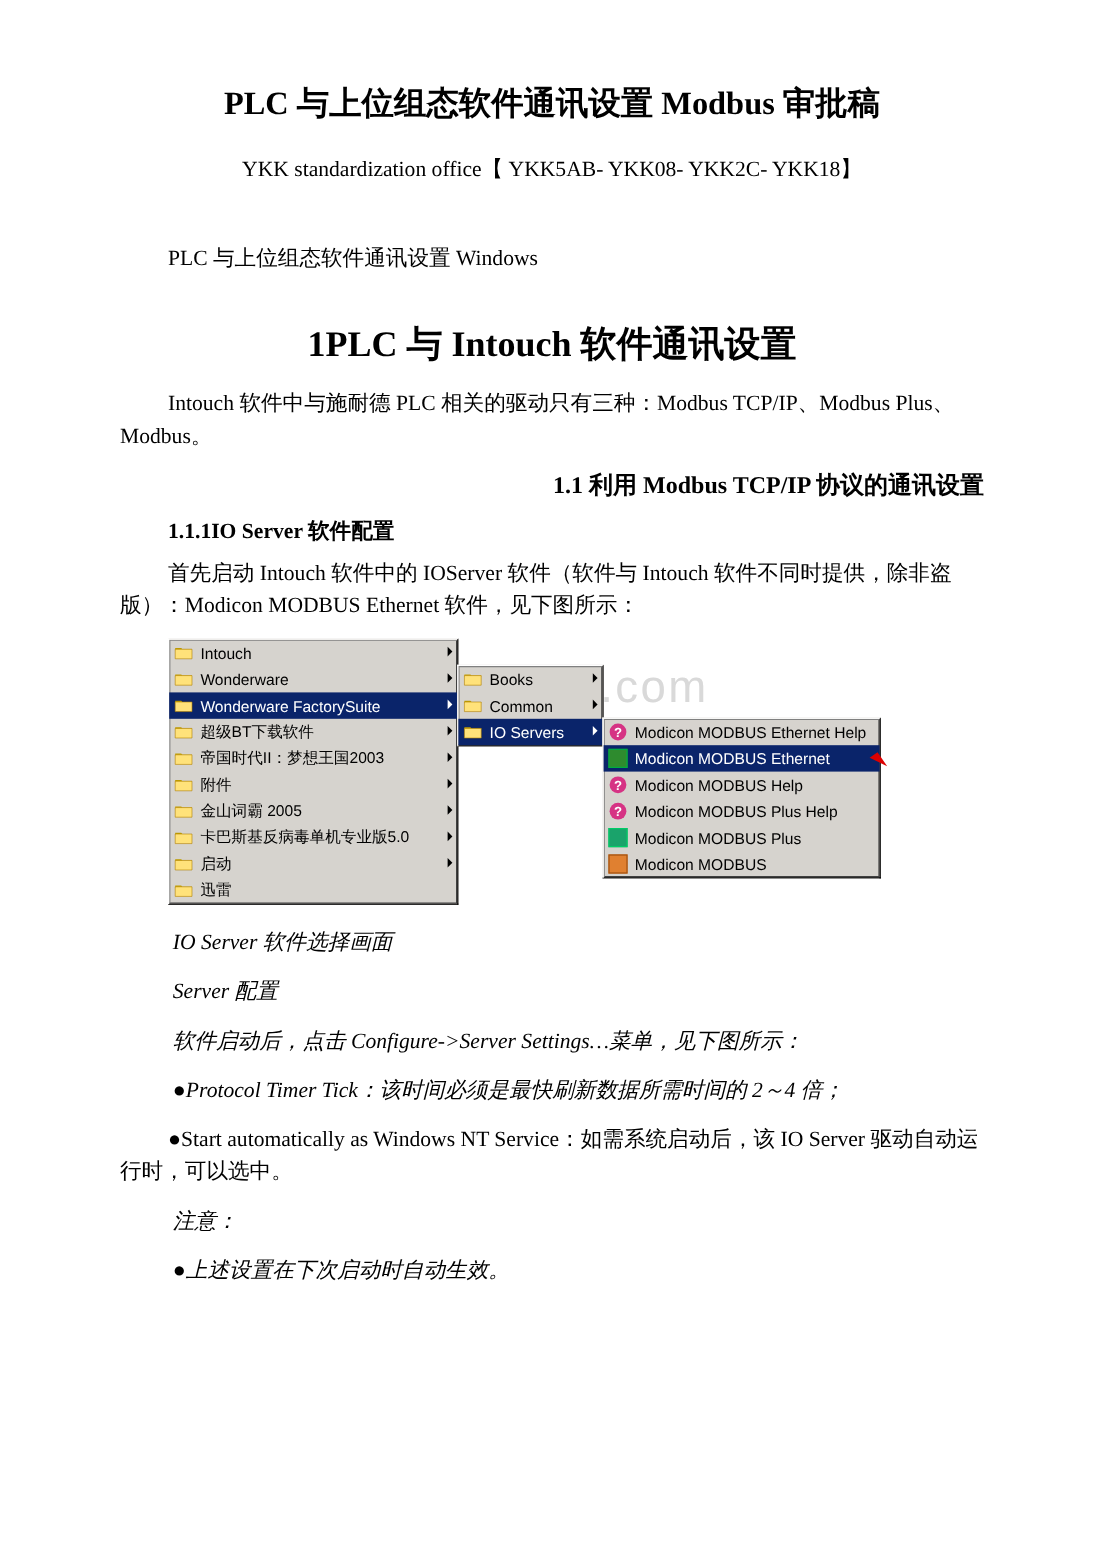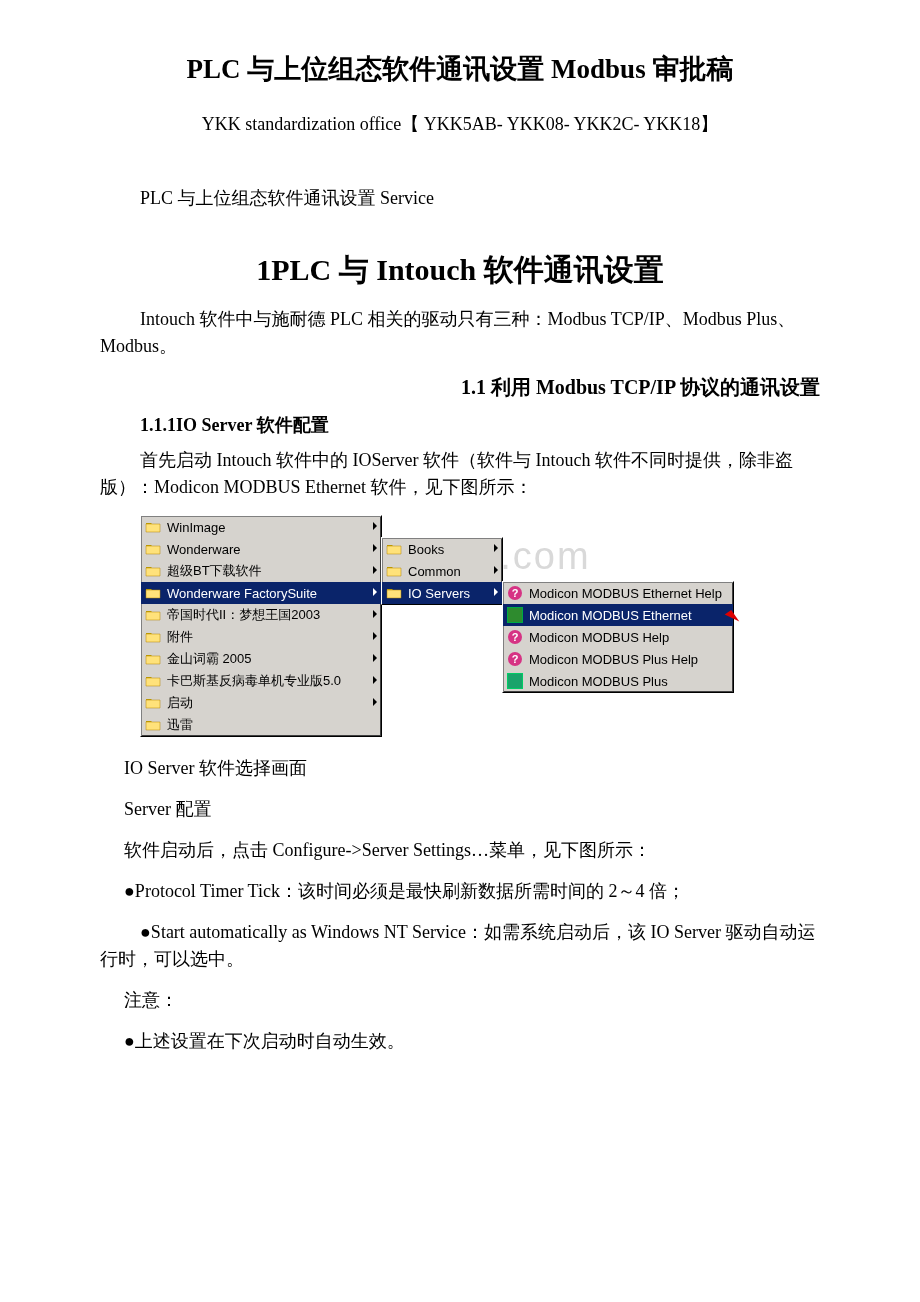--- a/index.html
+++ b/index.html
@@ -4,21 +4,21 @@
 <style>
   html, body {
     margin: 0;
     padding: 0;
     background: #fff;
     width: 920px;
     font-family: "Times New Roman", "SimSun", serif;
     color: #000;
   }
   .page {
-    padding: 51px 100px 80px 100px;
+    padding: 68px 100px 80px 100px;
   }
   .title {
     font-size: 27px;
     font-weight: bold;
     text-align: center;
     margin: 0 0 25px 0;
   }
   .office {
     font-size: 18px;
     text-align: center;
@@ -47,21 +47,22 @@
     margin: 10px 0 10px 40px;
   }
   .para {
     font-size: 18px;
     line-height: 1.5;
     margin: 10px 0 14px 0;
     text-indent: 40px;
   }
   .para.noindent {
     text-indent: 0;
-    margin-left: 24px;
+    margin-left: 44px;
+    font-style: italic;
   }
   .para.hang {
     text-indent: 0;
     padding-left: 0px;
   }
 
   
   .menu-area {
     margin: 8px 0 8px 40px;
     position: relative;
@@ -145,21 +146,21 @@
   }
 </style>
 </head>
 <body>
 
 <div class="page">
 
   <h1 class="title">PLC 与上位组态软件通讯设置 Modbus 审批稿</h1>
   <p class="office">YKK standardization office【 YKK5AB- YKK08- YKK2C- YKK18】</p>
 
-  <p class="subtitle">PLC 与上位组态软件通讯设置 Service</p>
+  <p class="subtitle">PLC 与上位组态软件通讯设置 Windows</p>
 
   <h2 class="h2">1PLC 与 Intouch 软件通讯设置</h2>
 
   <p class="para hang" style="text-indent:40px;"><span>Intouch 软件中与施耐德 PLC 相关的驱动只有三种：Modbus TCP/IP、Modbus Plus、Modbus。</span></p>
 
   <h3 class="h3">1.1 利用 Modbus TCP/IP 协议的通讯设置</h3>
 
   <h4 class="h4">1.1.1IO Server 软件配置</h4>
 
   <p class="para">首先启动 Intouch 软件中的 IOServer 软件（软件与 Intouch 软件不同时提供，除非盗版）：Modicon MODBUS Ethernet 软件，见下图所示：</p>
@@ -168,51 +169,51 @@
     <div class="watermark">www.bdocx.com</div>
 
     <div class="menu" id="menu1" style="left:0; top:0; width:240px;">
         <div class="row">
           <span class="ic ic-folder">
             <svg width="16" height="16" viewBox="0 0 16 16">
               <path class="tab" d="M1 4 h5 l1 1 h8 v1 h-14 z" fill="#c0a000"></path>
               <path class="body" d="M1 5 h14 v8 h-14 z" fill="#ffe27a" stroke="#b08000" stroke-width="0.5"></path>
             </svg>
           </span>
-          <span>WinImage</span>
+          <span>Intouch</span>
           <span class="arrow"></span>
         </div>
         <div class="row">
           <span class="ic ic-folder">
             <svg width="16" height="16" viewBox="0 0 16 16">
               <path class="tab" d="M1 4 h5 l1 1 h8 v1 h-14 z" fill="#c0a000"></path>
               <path class="body" d="M1 5 h14 v8 h-14 z" fill="#ffe27a" stroke="#b08000" stroke-width="0.5"></path>
             </svg>
           </span>
           <span>Wonderware</span>
           <span class="arrow"></span>
         </div>
+        <div class="row sel">
+          <span class="ic ic-folder">
+            <svg width="16" height="16" viewBox="0 0 16 16">
+              <path class="tab" d="M1 4 h5 l1 1 h8 v1 h-14 z" fill="#c0a000"></path>
+              <path class="body" d="M1 5 h14 v8 h-14 z" fill="#ffe27a" stroke="#b08000" stroke-width="0.5"></path>
+            </svg>
+          </span>
+          <span>Wonderware FactorySuite</span>
+          <span class="arrow"></span>
+        </div>
         <div class="row">
           <span class="ic ic-folder">
             <svg width="16" height="16" viewBox="0 0 16 16">
               <path class="tab" d="M1 4 h5 l1 1 h8 v1 h-14 z" fill="#c0a000"></path>
               <path class="body" d="M1 5 h14 v8 h-14 z" fill="#ffe27a" stroke="#b08000" stroke-width="0.5"></path>
             </svg>
           </span>
           <span>超级BT下载软件</span>
-          <span class="arrow"></span>
-        </div>
-        <div class="row sel">
-          <span class="ic ic-folder">
-            <svg width="16" height="16" viewBox="0 0 16 16">
-              <path class="tab" d="M1 4 h5 l1 1 h8 v1 h-14 z" fill="#c0a000"></path>
-              <path class="body" d="M1 5 h14 v8 h-14 z" fill="#ffe27a" stroke="#b08000" stroke-width="0.5"></path>
-            </svg>
-          </span>
-          <span>Wonderware FactorySuite</span>
           <span class="arrow"></span>
         </div>
         <div class="row">
           <span class="ic ic-folder">
             <svg width="16" height="16" viewBox="0 0 16 16">
               <path class="tab" d="M1 4 h5 l1 1 h8 v1 h-14 z" fill="#c0a000"></path>
               <path class="body" d="M1 5 h14 v8 h-14 z" fill="#ffe27a" stroke="#b08000" stroke-width="0.5"></path>
             </svg>
           </span>
           <span>帝国时代II：梦想王国2003</span>
@@ -330,20 +331,24 @@
             <svg width="16" height="16" viewBox="0 0 16 16">
               <circle cx="8" cy="8" r="7"></circle>
               <text x="8" y="12" text-anchor="middle">?</text>
             </svg>
           </span>
           <span>Modicon MODBUS Plus Help</span>
         </div>
         <div class="row">
           <span class="ic ic-mod"></span>
           <span>Modicon MODBUS Plus</span>
+        </div>
+        <div class="row">
+          <span class="ic ic-plus"></span>
+          <span>Modicon MODBUS</span>
         </div>
       </div>
 
     <div class="cursor" style="left:588px; top:96px;"></div>
   </div>
 
   <p class="para noindent">IO Server 软件选择画面</p>
   <p class="para noindent">Server 配置</p>
   <p class="para noindent">软件启动后，点击 Configure-&gt;Server Settings…菜单，见下图所示：</p>
   <p class="para noindent">●Protocol Timer Tick：该时间必须是最快刷新数据所需时间的 2～4 倍；</p>

